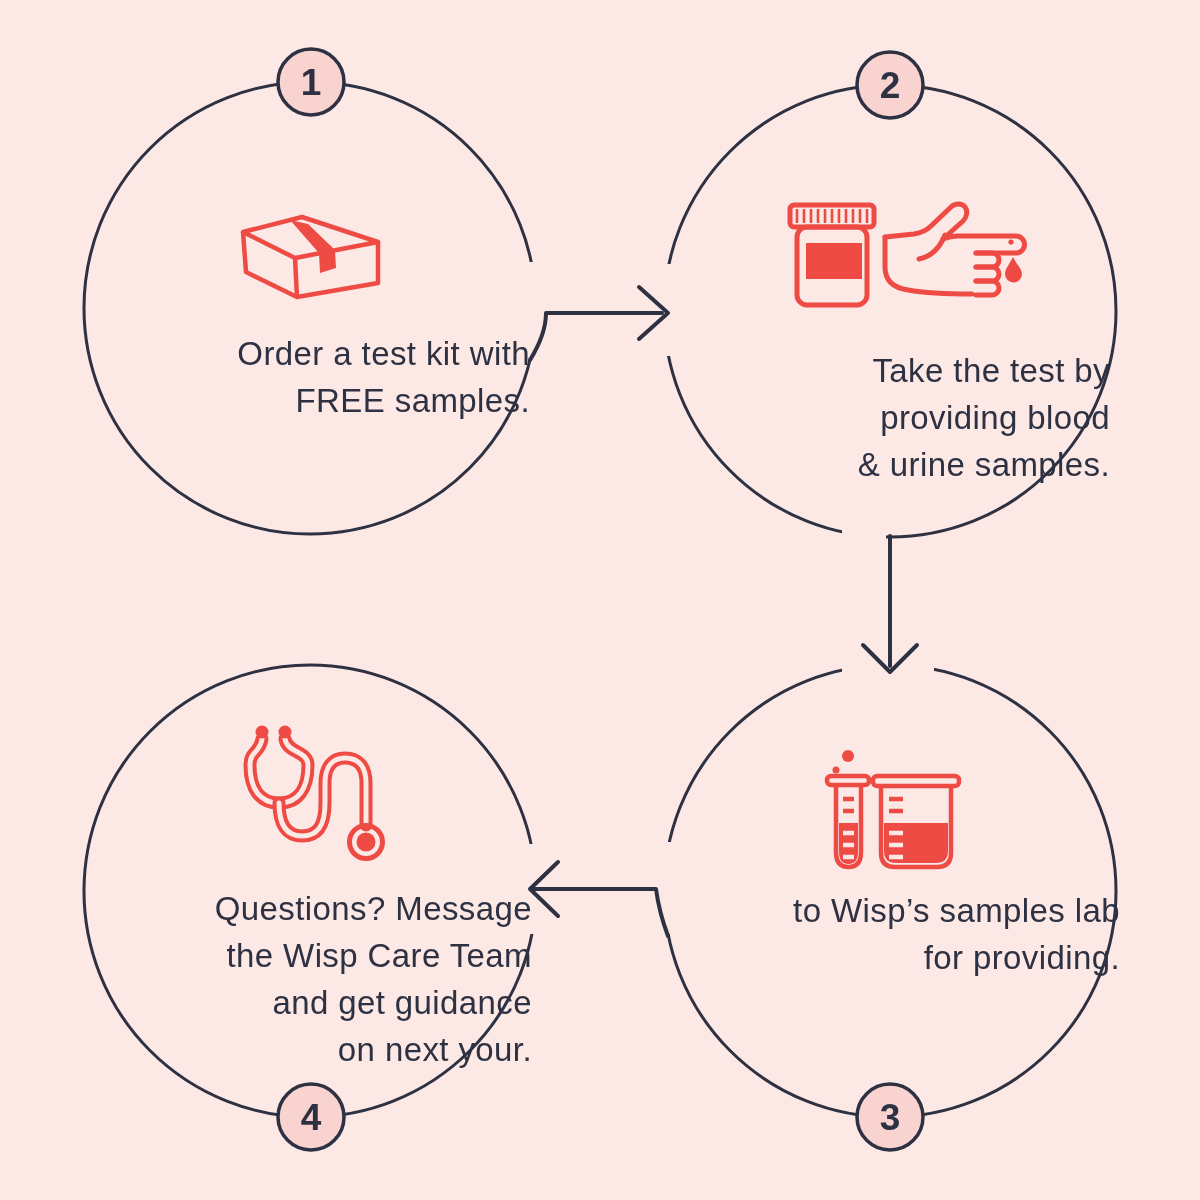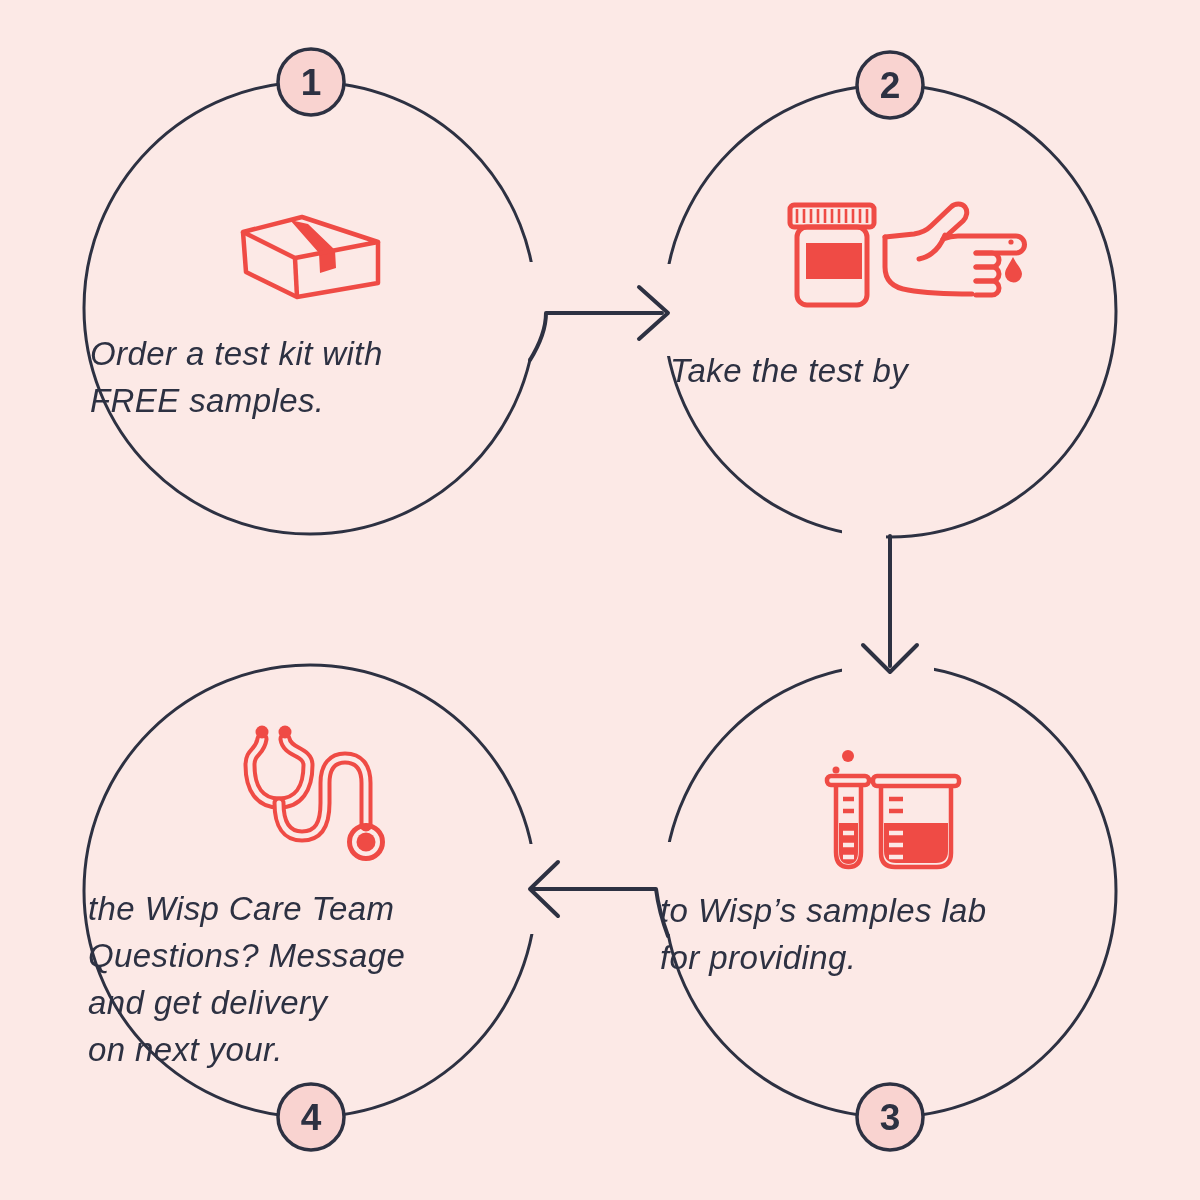--- a/index.html
+++ b/index.html
@@ -3,21 +3,21 @@
 <meta charset="utf-8">
 <style>
   html,body{margin:0;padding:0;background:#fce9e6;}
   #canvas{
     position:relative;width:1200px;height:1200px;overflow:hidden;
     background:#fce9e6;font-family:"Liberation Sans",sans-serif;
   }
   #canvas svg{position:absolute;display:block;}
   .caption{
     position:absolute;color:#2d3142;font-size:33px;line-height:47px;
-    text-align:left;letter-spacing:.4px;font-weight:500;font-style:italic;
+    text-align:right;letter-spacing:.4px;font-weight:500;
   }
   .badge-num{
     font-family:"Liberation Sans",sans-serif;font-weight:bold;
     font-size:37px;fill:#2d3142;text-anchor:middle;
   }
 </style>
 </head>
 <body>
 
 <div id="canvas">
@@ -157,27 +157,29 @@
     <circle cx="126" cy="127" r="9.5" fill="#ef4b45"></circle>
   </svg>
 
   <div class="caption" style="left:90px;top:330px;width:440px">
     <div>Order a test kit with</div>
     <div>FREE samples.</div>
   </div>
 
   <div class="caption" style="left:670px;top:347px;width:440px">
     <div>Take the test by</div>
+    <div>providing blood</div>
+    <div>&amp; urine samples.</div>
   </div>
 
   <div class="caption" style="left:660px;top:887px;width:460px">
     <div>to Wisp’s samples lab</div>
     <div>for providing.</div>
   </div>
 
   <div class="caption" style="left:88px;top:885px;width:444px">
+    <div>Questions? Message</div>
     <div>the Wisp Care Team</div>
-    <div>Questions? Message</div>
-    <div>and get delivery</div>
+    <div>and get guidance</div>
     <div>on next your.</div>
   </div>
 
 </div>
 
 </body></html>

